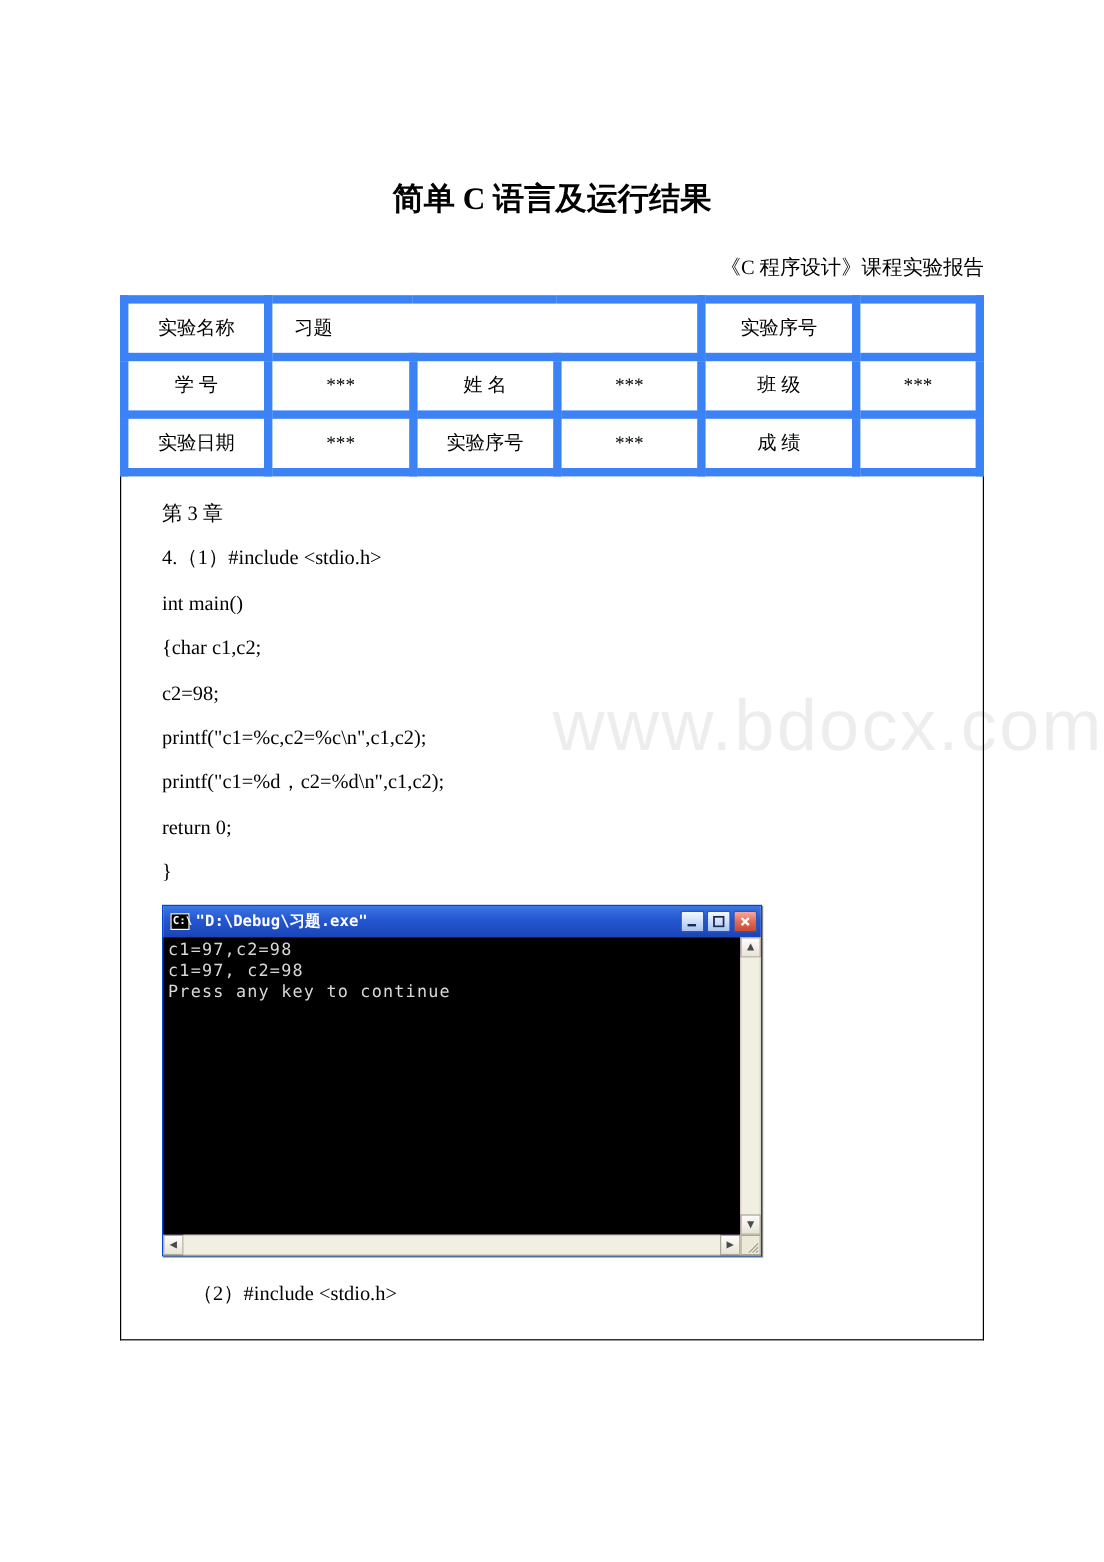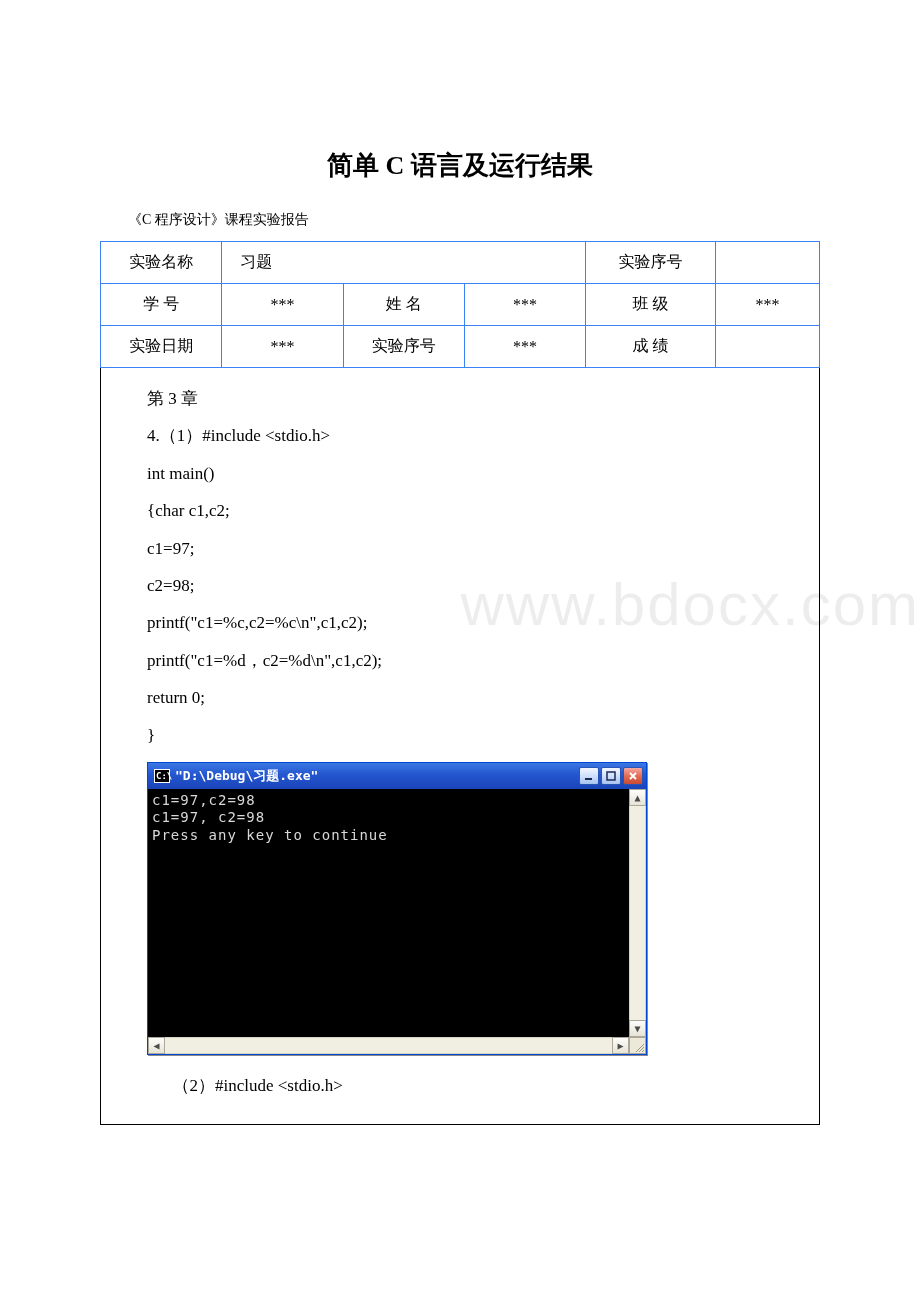--- a/index.html
+++ b/index.html
@@ -14,39 +14,40 @@
       padding: 120px 100px 40px 100px;
     }
     .title {
       font-size: 26px;
       font-weight: bold;
       text-align: center;
       margin-bottom: 28px;
       margin-top: 28px;
     }
     .subtitle {
-      font-size: 14px;
+      font-size: 17px;
       margin-bottom: 12px;
       text-indent: 2em;
+      text-align: right;
     }
     table.meta {
       border-collapse: collapse;
       width: 100%;
     }
     table.meta td {
-      border: 1px solid #3b82f6;
+      border: 7px solid #3b82f6;
       font-size: 16px;
       padding: 10px 6px;
       vertical-align: middle;
       text-align: center;
     }
     .content-box {
       border: 1px solid #000;
       border-top: none;
-      padding: 12px 20px 20px 46px;
+      padding: 12px 20px 20px 34px;
     }
     .content-box p {
       font-size: 17px;
       line-height: 2.2;
       font-family: "Times New Roman", "SimSun", serif;
     }
     .watermark {
       position: absolute;
       top: 570px;
       left: 0;
@@ -190,21 +191,20 @@
       <td></td>
     </tr>
   </tbody>
     </table>
 
   <div class="content-box">
     <p>第 3 章</p>
     <p>4.（1）#include &lt;stdio.h&gt;</p>
     <p>int main()</p>
     <p>{char c1,c2;</p>
-    <p> c1=97;</p>
     <p> c2=98;</p>
     <p> printf("c1=%c,c2=%c\n",c1,c2);</p>
     <p> printf("c1=%d，c2=%d\n",c1,c2);</p>
     <p> return 0;</p>
     <p>}</p>
 
     <div class="console-window">
       <div class="titlebar">
         <span class="cmd-icon">C:\</span>
         <span class="title-text">"D:\Debug\习题.exe"</span>

